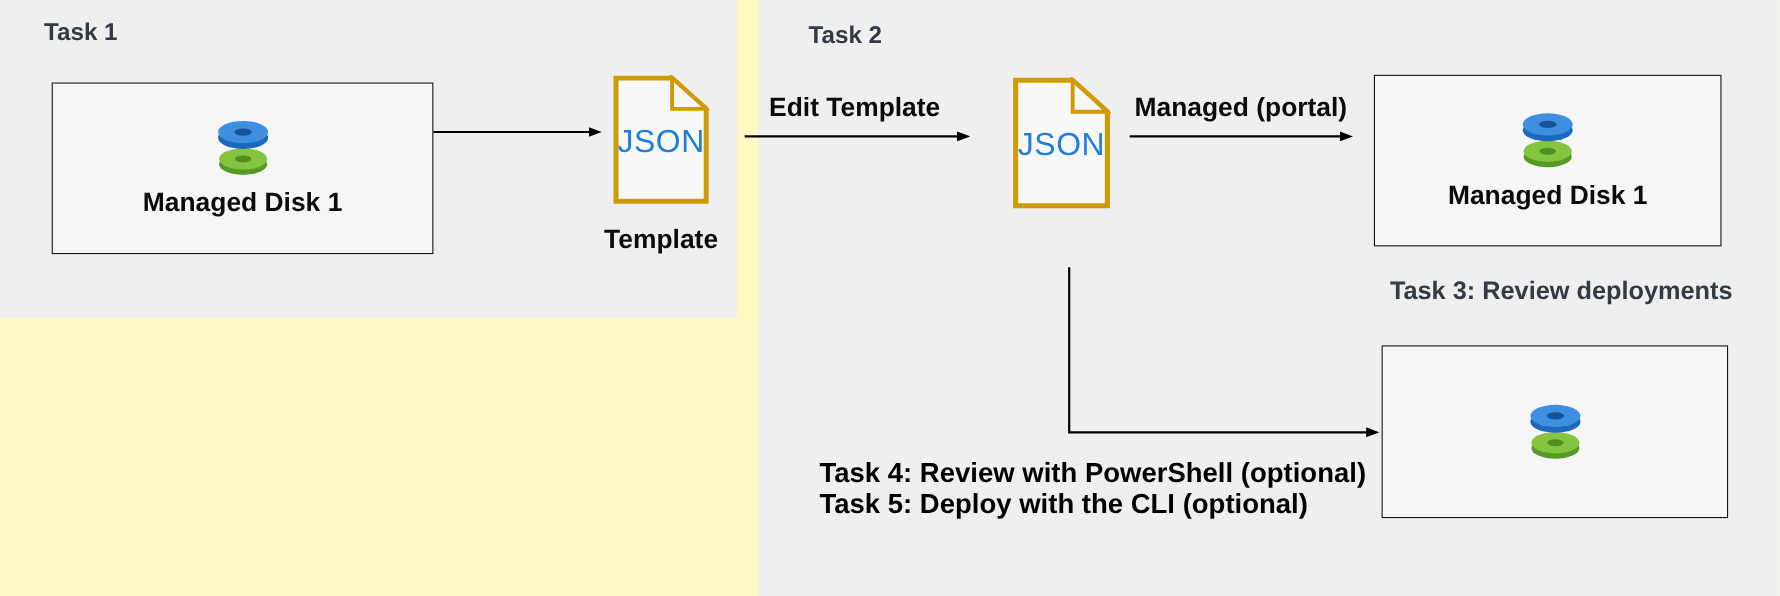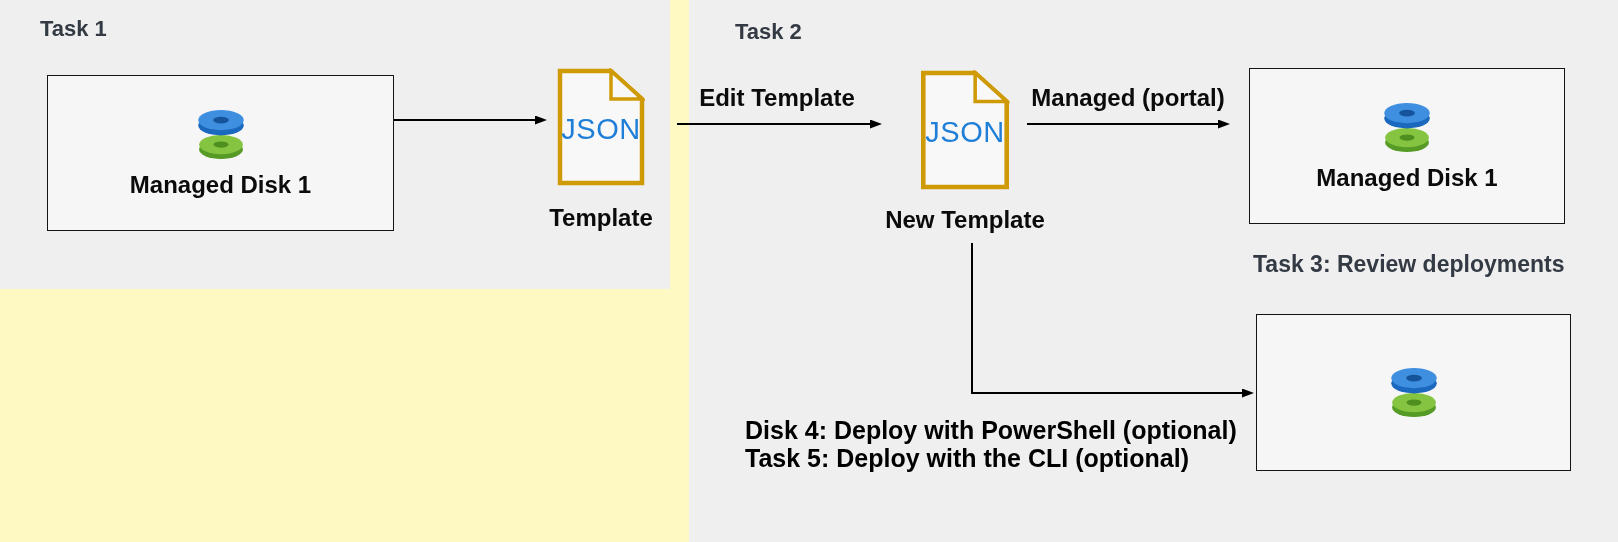--- a/index.html
+++ b/index.html
@@ -61,21 +61,21 @@
   #new-template-label{left:865px;top:206px;}
   .arrow-label{
     position:absolute;width:200px;text-align:center;
     font-size:24px;font-weight:bold;color:#0b0b0b;white-space:nowrap;
   }
   #edit-template-label{left:677px;top:84px;}
   #deploy-portal-label{left:1028px;top:84px;}
   #task3-caption{
     position:absolute;left:1253px;top:251px;width:322px;
     font-size:23px;font-weight:bold;color:var(--heading);
-    text-align:left;white-space:nowrap;
+    text-align:right;white-space:nowrap;
   }
   #task45-caption{
     position:absolute;left:745px;top:416px;
     font-size:25px;font-weight:bold;color:#000000;
     line-height:28px;white-space:nowrap;
   }
   #connector-arrows{
     position:absolute;left:0;top:0;width:1618px;height:542px;
     pointer-events:none;
   }
@@ -140,35 +140,34 @@
 
   <div class="arrow-label" id="edit-template-label">Edit Template</div>
   <div class="arrow-label" id="deploy-portal-label">Managed (portal)</div>
 
   <div class="json-doc" id="json-doc-new-template">
     <svg viewBox="0 0 88 118">
       <use href="#json-doc-sym"></use>
     </svg>
     <div class="json-doc-text">JSON</div>
   </div>
-  <div class="doc-label" id="new-template-label">New Template</div>
 
   <div class="disk-box" id="disk-box-2">
     <svg width="56" height="53">
       <use href="#disk-sym"></use>
     </svg>
     <div class="disk-box-label">Managed Disk 1</div>
   </div>
 
   <div id="task3-caption">Task 3: Review deployments</div>
 
   <div class="disk-box" id="disk-box-3">
     <svg width="56" height="53">
       <use href="#disk-sym"></use>
     </svg>
   </div>
 
   <div id="task45-caption">
-    <div>Disk 4: Deploy with PowerShell (optional)</div>
+    <div>Task 4: Review with PowerShell (optional)</div>
     <div>Task 5: Deploy with the CLI (optional)</div>
   </div>
 
 </div>
 
 </body></html>

